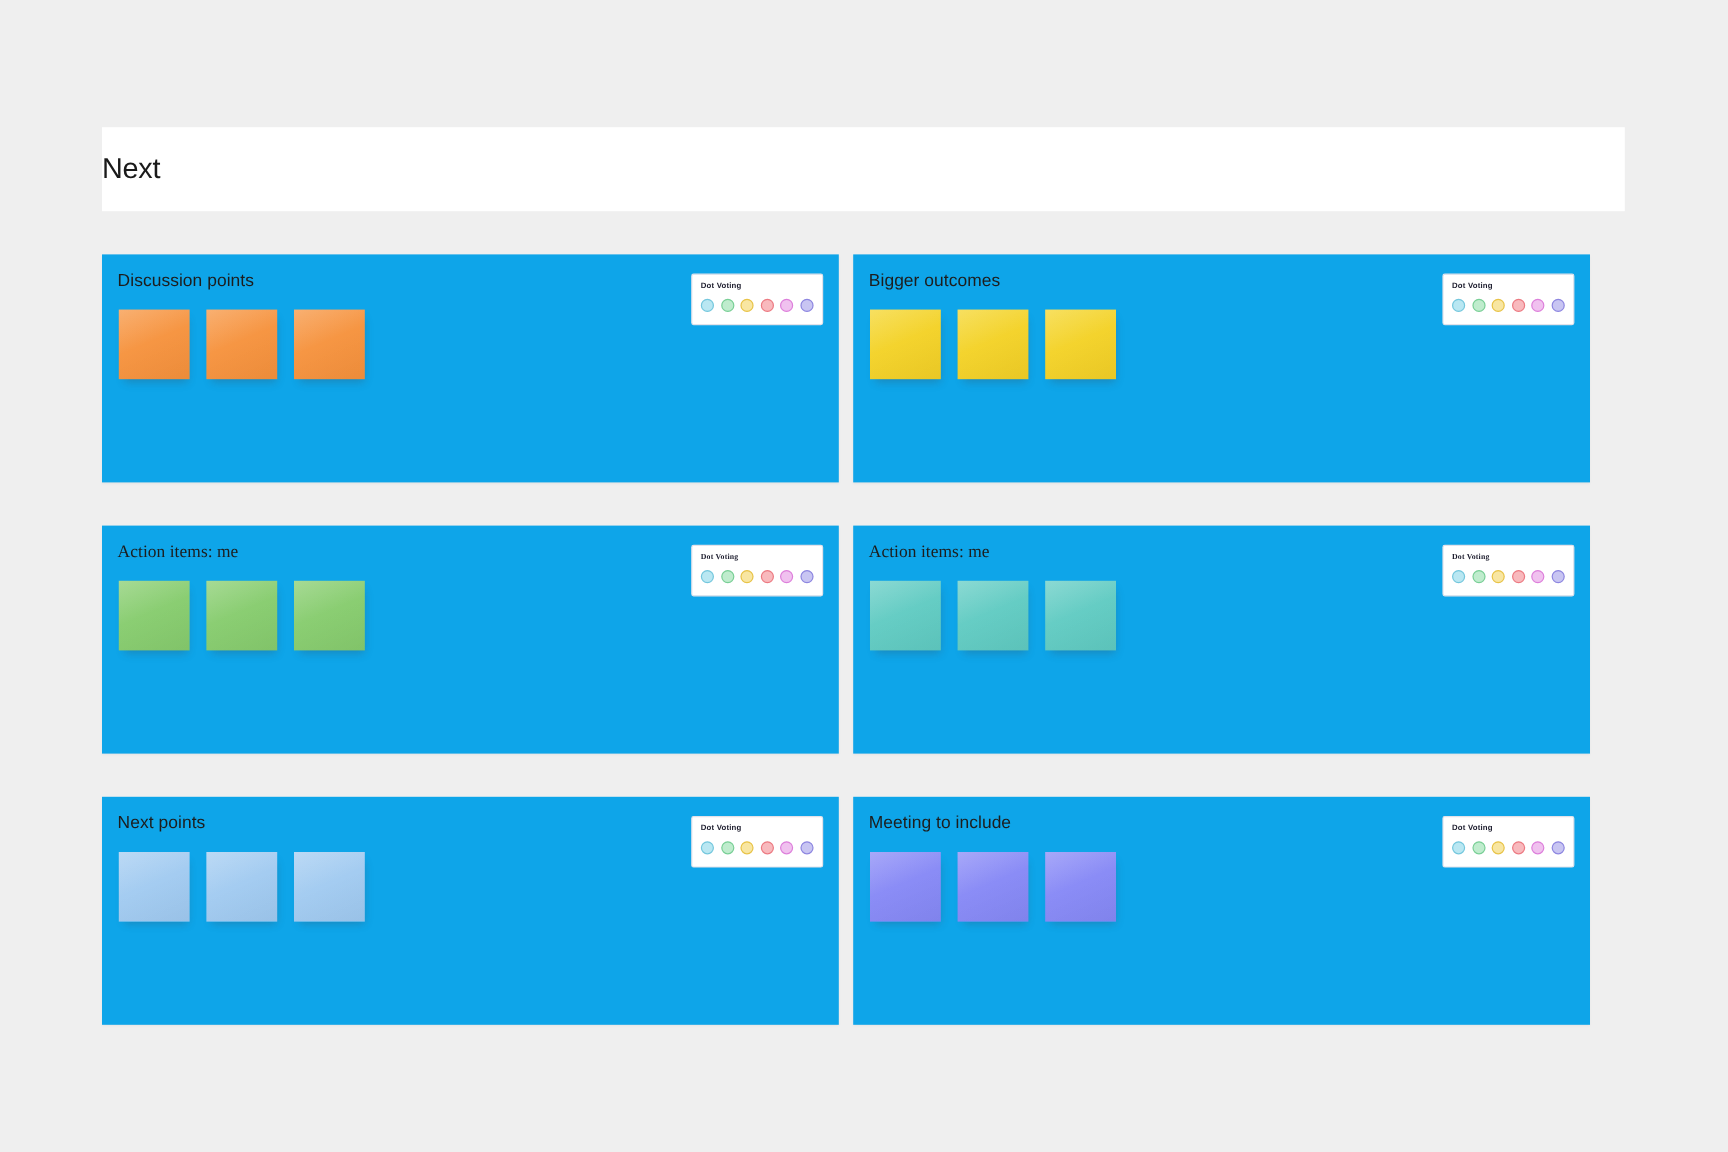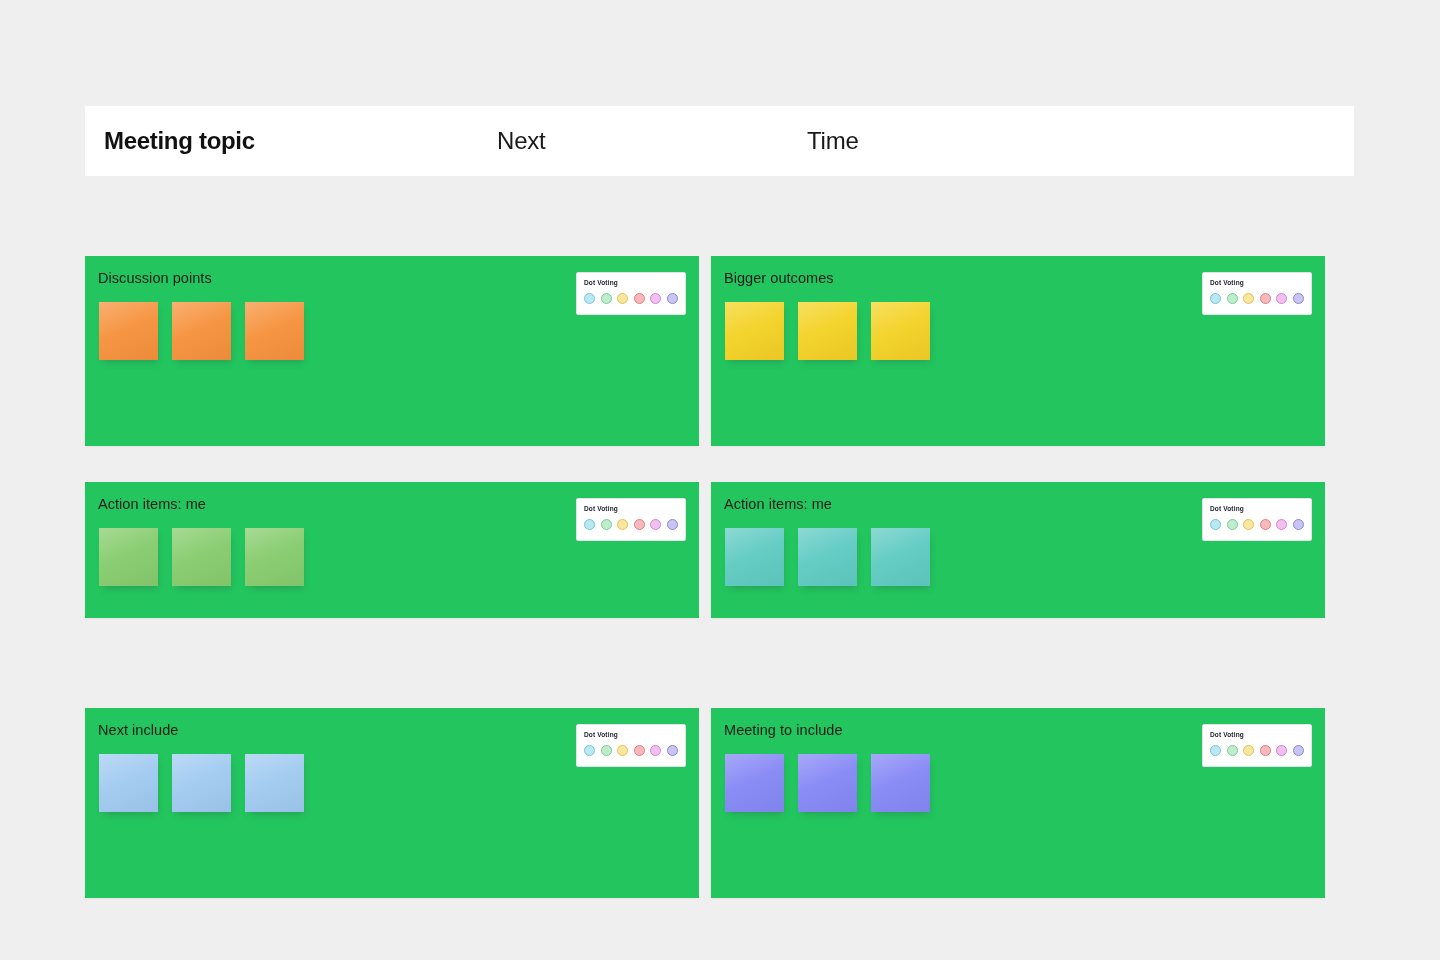--- a/index.html
+++ b/index.html
@@ -55,30 +55,29 @@
   .header-label {
     font-size: 24px;
     font-weight: 400;
     color: #1a1a1a;
     letter-spacing: -0.2px;
   }
 
   
   .section-card {
     position: absolute;
-    background: #22c55e;
+    background: #0ea5e9;
     box-shadow: 0 1px 2px rgba(0,0,0,0.045);
-    margin-top: 44px;
   }
 
   .col-left  { left: 85px;  width: 614px; }
   .col-right { left: 711px; width: 614px; }
 
   .row-1 { top: 212px; height: 190px; }
-  .row-2 { top: 438px; height: 136px; }
+  .row-2 { top: 438px; height: 190px; font-family: Liberation Serif, serif; }
   .row-3 { top: 664px; height: 190px; }
 
   .section-title {
     position: absolute;
     left: 13px;
     top: 14px;
     font-size: 14.5px;
     font-weight: 400;
     color: #1d1d1d;
     letter-spacing: 0.05px;
@@ -142,29 +141,23 @@
     border-radius: 50%;
     border: 1.2px solid rgba(0,0,0,0.0);
   }
 </style>
 </head>
 <body>
 
 <div class="board">
 
   <div class="header-bar">
-    <div class="header-cell meeting-topic">
-      <span class="header-title">Meeting topic</span>
-    </div>
     <div class="header-cell date">
       <span class="header-label">Next</span>
     </div>
-    <div class="header-cell time">
-      <span class="header-label">Time</span>
-    </div>
   </div>
 
   <div id="sections-host">
       <div class="section-card col-left row-1">
         <div class="section-title">Discussion points</div>
         <div class="notes">
           <div class="note" style="background: linear-gradient(150deg, rgb(247, 154, 74) 0%, rgb(245, 145, 60) 100%);"></div>
           <div class="note" style="background: linear-gradient(150deg, rgb(247, 154, 74) 0%, rgb(245, 145, 60) 100%);"></div>
           <div class="note" style="background: linear-gradient(150deg, rgb(247, 154, 74) 0%, rgb(245, 145, 60) 100%);"></div>
         </div>
@@ -231,21 +224,21 @@
             <span class="dot" style="background: rgb(185, 231, 242); border-color: rgb(116, 199, 221);"></span>
             <span class="dot" style="background: rgb(191, 236, 205); border-color: rgb(121, 207, 150);"></span>
             <span class="dot" style="background: rgb(248, 230, 162); border-color: rgb(232, 195, 71);"></span>
             <span class="dot" style="background: rgb(248, 185, 189); border-color: rgb(236, 122, 130);"></span>
             <span class="dot" style="background: rgb(240, 193, 239); border-color: rgb(221, 127, 219);"></span>
             <span class="dot" style="background: rgb(200, 197, 242); border-color: rgb(141, 134, 224);"></span>
           </div>
         </div>
       </div>
       <div class="section-card col-left row-3">
-        <div class="section-title">Next include</div>
+        <div class="section-title">Next points</div>
         <div class="notes">
           <div class="note" style="background: linear-gradient(150deg, rgb(169, 207, 242) 0%, rgb(159, 201, 240) 100%);"></div>
           <div class="note" style="background: linear-gradient(150deg, rgb(169, 207, 242) 0%, rgb(159, 201, 240) 100%);"></div>
           <div class="note" style="background: linear-gradient(150deg, rgb(169, 207, 242) 0%, rgb(159, 201, 240) 100%);"></div>
         </div>
         <div class="dot-voting">
           <div class="dot-voting-title">Dot Voting</div>
           <div class="dot-row">
             <span class="dot" style="background: rgb(185, 231, 242); border-color: rgb(116, 199, 221);"></span>
             <span class="dot" style="background: rgb(191, 236, 205); border-color: rgb(121, 207, 150);"></span>

